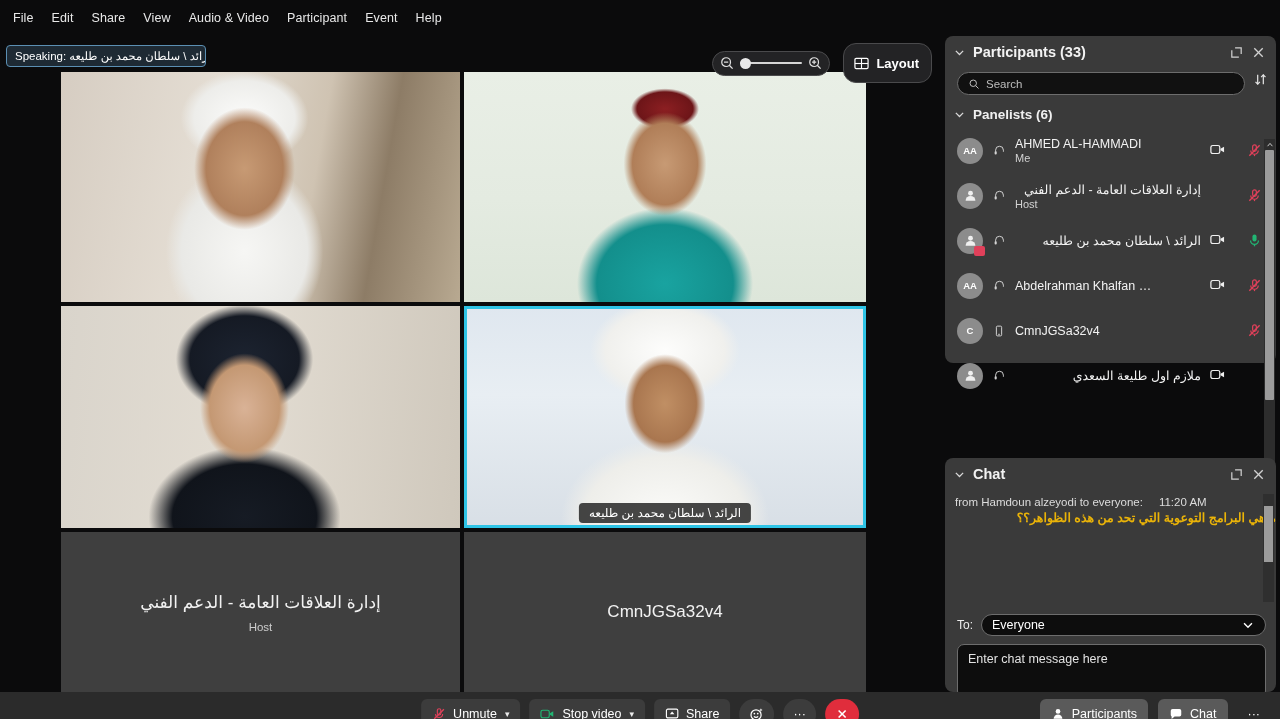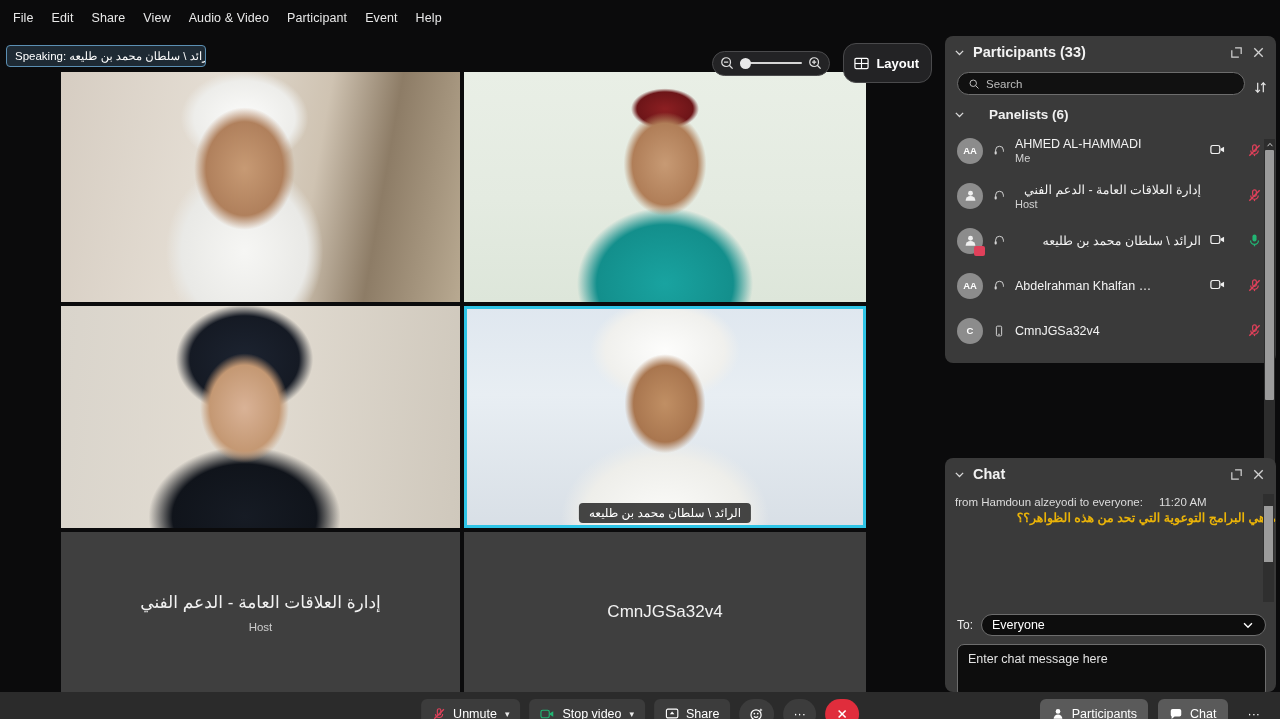--- a/index.html
+++ b/index.html
@@ -82,27 +82,27 @@
       linear-gradient(180deg, #dfe7ef 0%, #e8eef3 40%, #d8dfe6 100%); }
 
   
   .panel { position: absolute; background: #3a3a3a; border-radius: 8px; }
   .panel-head { height: 32px; display: flex; align-items: center; padding: 0 10px 0 8px; gap: 7px; }
   .panel-title { font-size: 14.5px; font-weight: 700; color: #f2f2f2; flex: 1; }
   .phicon { width: 15px; height: 15px; opacity: .88; }
   .chev { width: 13px; height: 13px; opacity: .9; }
 
   #participants-panel { left: 945px; top: 36px; width: 331px; height: 327px; }
-  .search-row { display: flex; align-items: flex-end; gap: 8px; padding: 4px 8px 8px 12px; }
+  .search-row { display: flex; align-items: flex-start; gap: 8px; padding: 4px 8px 8px 12px; }
   .searchbox {
     flex: 1; height: 23px; background: #111; border: 1px solid #6d6d6d; border-radius: 12px;
     display: flex; align-items: center; gap: 6px; padding: 0 10px; font-size: 11.5px; color: #bdbdbd;
   }
   .plist { position: relative; margin: 0 4px 0 0; height: 330px; overflow: hidden; }
-  .section-row { display: flex; align-items: center; gap: 23px; padding: 4px 8px 6px 8px; }
+  .section-row { display: flex; align-items: center; gap: 7px; padding: 4px 8px 6px 8px; }
   .section-label { font-size: 13.5px; font-weight: 700; color: #f0f0f0; }
   .prow { display: flex; align-items: center; height: 45px; padding: 0 10px 0 12px; gap: 9px; }
   .avatar {
     position: relative; width: 26px; height: 26px; border-radius: 50%; background: #8c8c8c;
     display: flex; align-items: center; justify-content: center; font-size: 9.5px; font-weight: 700; color: #fff; flex: none;
   }
   .avatar .badge { position: absolute; right: -2px; bottom: -2px; width: 11px; height: 10px; border-radius: 2px; background: #e0405a; }
   .devicon { width: 14px; flex: none; opacity: .92; display: flex; justify-content: center; }
   .pinfo { flex: 1; min-width: 0; }
   .pname { font-size: 12.5px; color: #f2f2f2; white-space: nowrap; overflow: hidden; text-overflow: ellipsis; }
@@ -426,20 +426,46 @@
             <svg viewBox="0 0 16 16" width="15" height="15">
                 <rect x="6" y="2" width="4" height="7" rx="2" fill="none" stroke="#e0405a" stroke-width="1.3"></rect>
                 <path d="M4 8a4 4 0 0 0 8 0" fill="none" stroke="#e0405a" stroke-width="1.3"></path>
                 <line x1="8" y1="12" x2="8" y2="14" stroke="#e0405a" stroke-width="1.3"></line>
                 <line x1="2.5" y1="13.5" x2="13.5" y2="2.5" stroke="#e0405a" stroke-width="1.5"></line>
               </svg>
           </span>
         </div>
       </div>
 
+      <div class="prow">
+        <div class="avatar">
+          <svg viewBox="0 0 16 16" width="15" height="15">
+              <circle cx="8" cy="5.6" r="2.6" fill="#f0f0f0"></circle>
+              <path d="M2.8 13.6a5.2 5.2 0 0 1 10.4 0z" fill="#f0f0f0"></path>
+            </svg>
+        </div>
+        <div class="devicon">
+          <svg viewBox="0 0 16 16" width="13" height="13">
+              <path d="M3.2 9.5V7.6a4.8 4.8 0 0 1 9.6 0v1.9" fill="none" stroke="#e2e2e2" stroke-width="1.2"></path>
+              <rect x="2" y="8.8" width="2.6" height="4" rx="1.1" fill="#e2e2e2"></rect>
+            </svg>
+        </div>
+        <div class="pinfo">
+          <div class="pname rtl">ملازم اول طليعة السعدي</div>
+        </div>
+        <div class="picons">
+          <span class="ic">
+            <svg viewBox="0 0 18 14" width="16" height="13">
+                <rect x="1" y="2.5" width="10" height="9" rx="2" fill="none" stroke="#f0f0f0" stroke-width="1.4"></rect>
+                <path d="M11.8 6.2l4-2.4v6.4l-4-2.4z" fill="#f0f0f0"></path>
+              </svg>
+          </span>
+          <span class="ic"></span>
+        </div>
+      </div>
 
     </div>
 
     <div class="vscroll">
       <span class="arw" style="top:0;">
         <svg viewBox="0 0 10 10" width="8" height="8">
             <polyline points="2,6.5 5,3 8,6.5" fill="none" stroke="#cfcfcf" stroke-width="1.2"></polyline>
           </svg>
       </span>
       <span class="thumb"></span>

